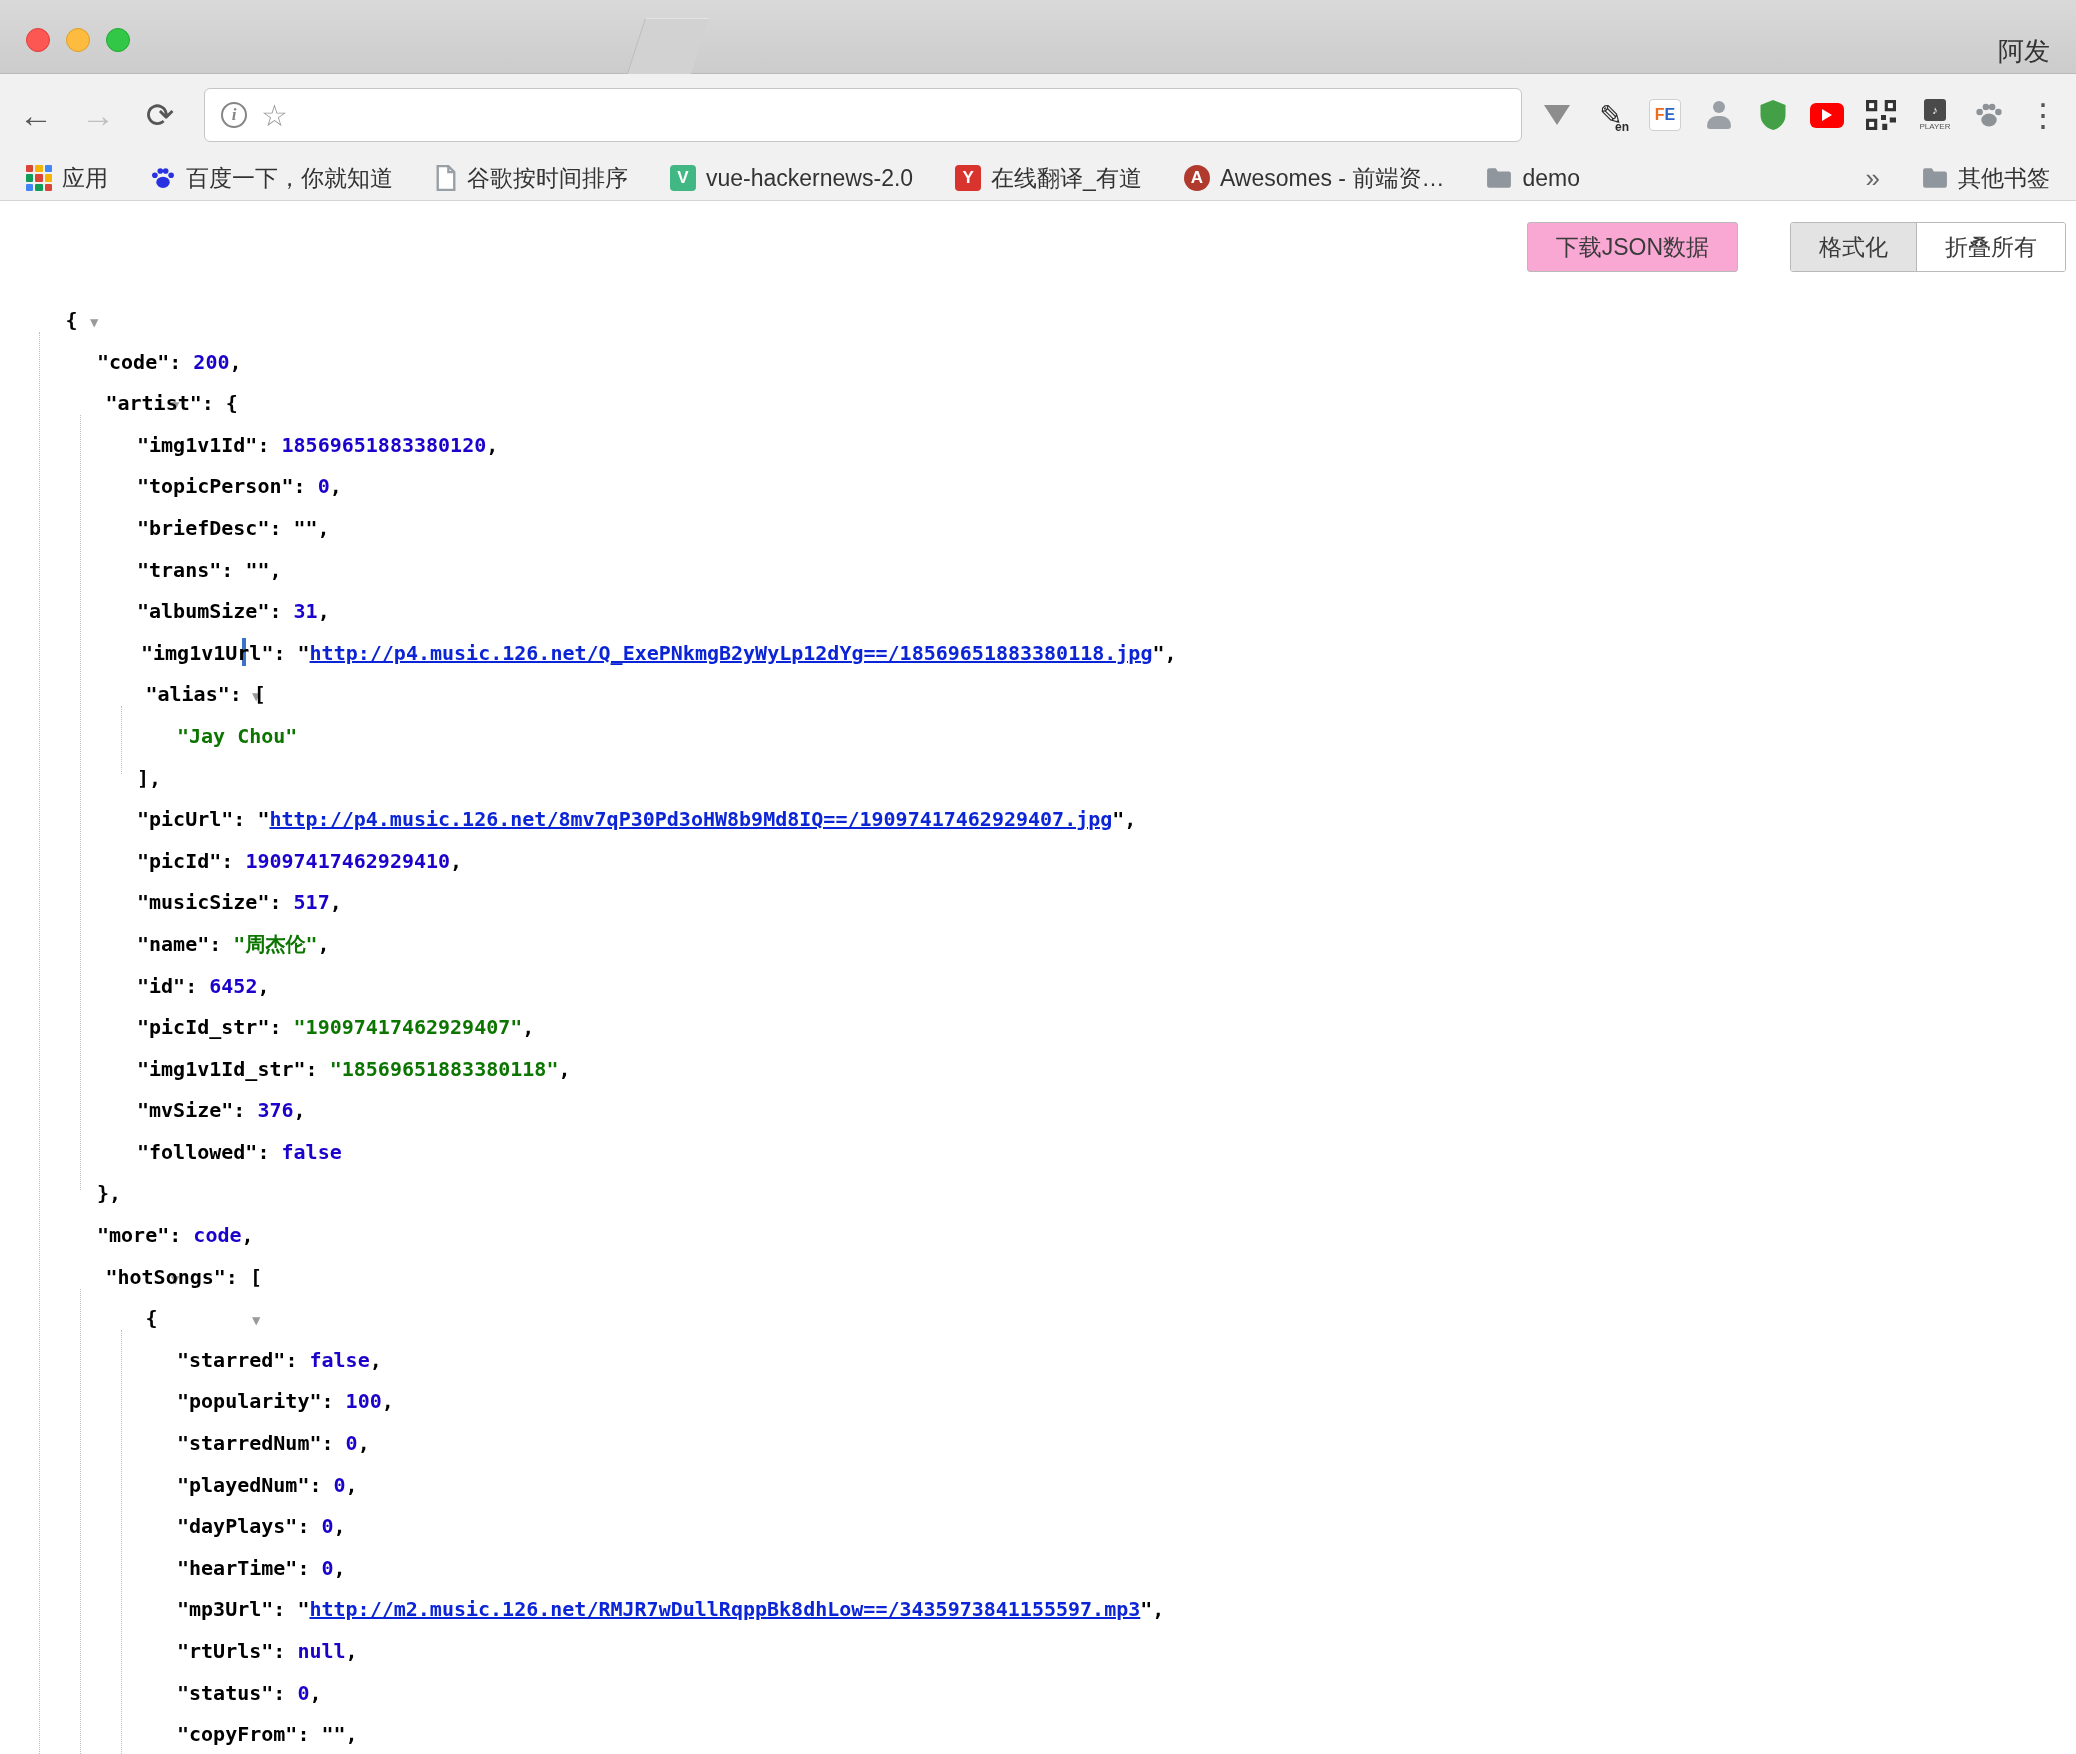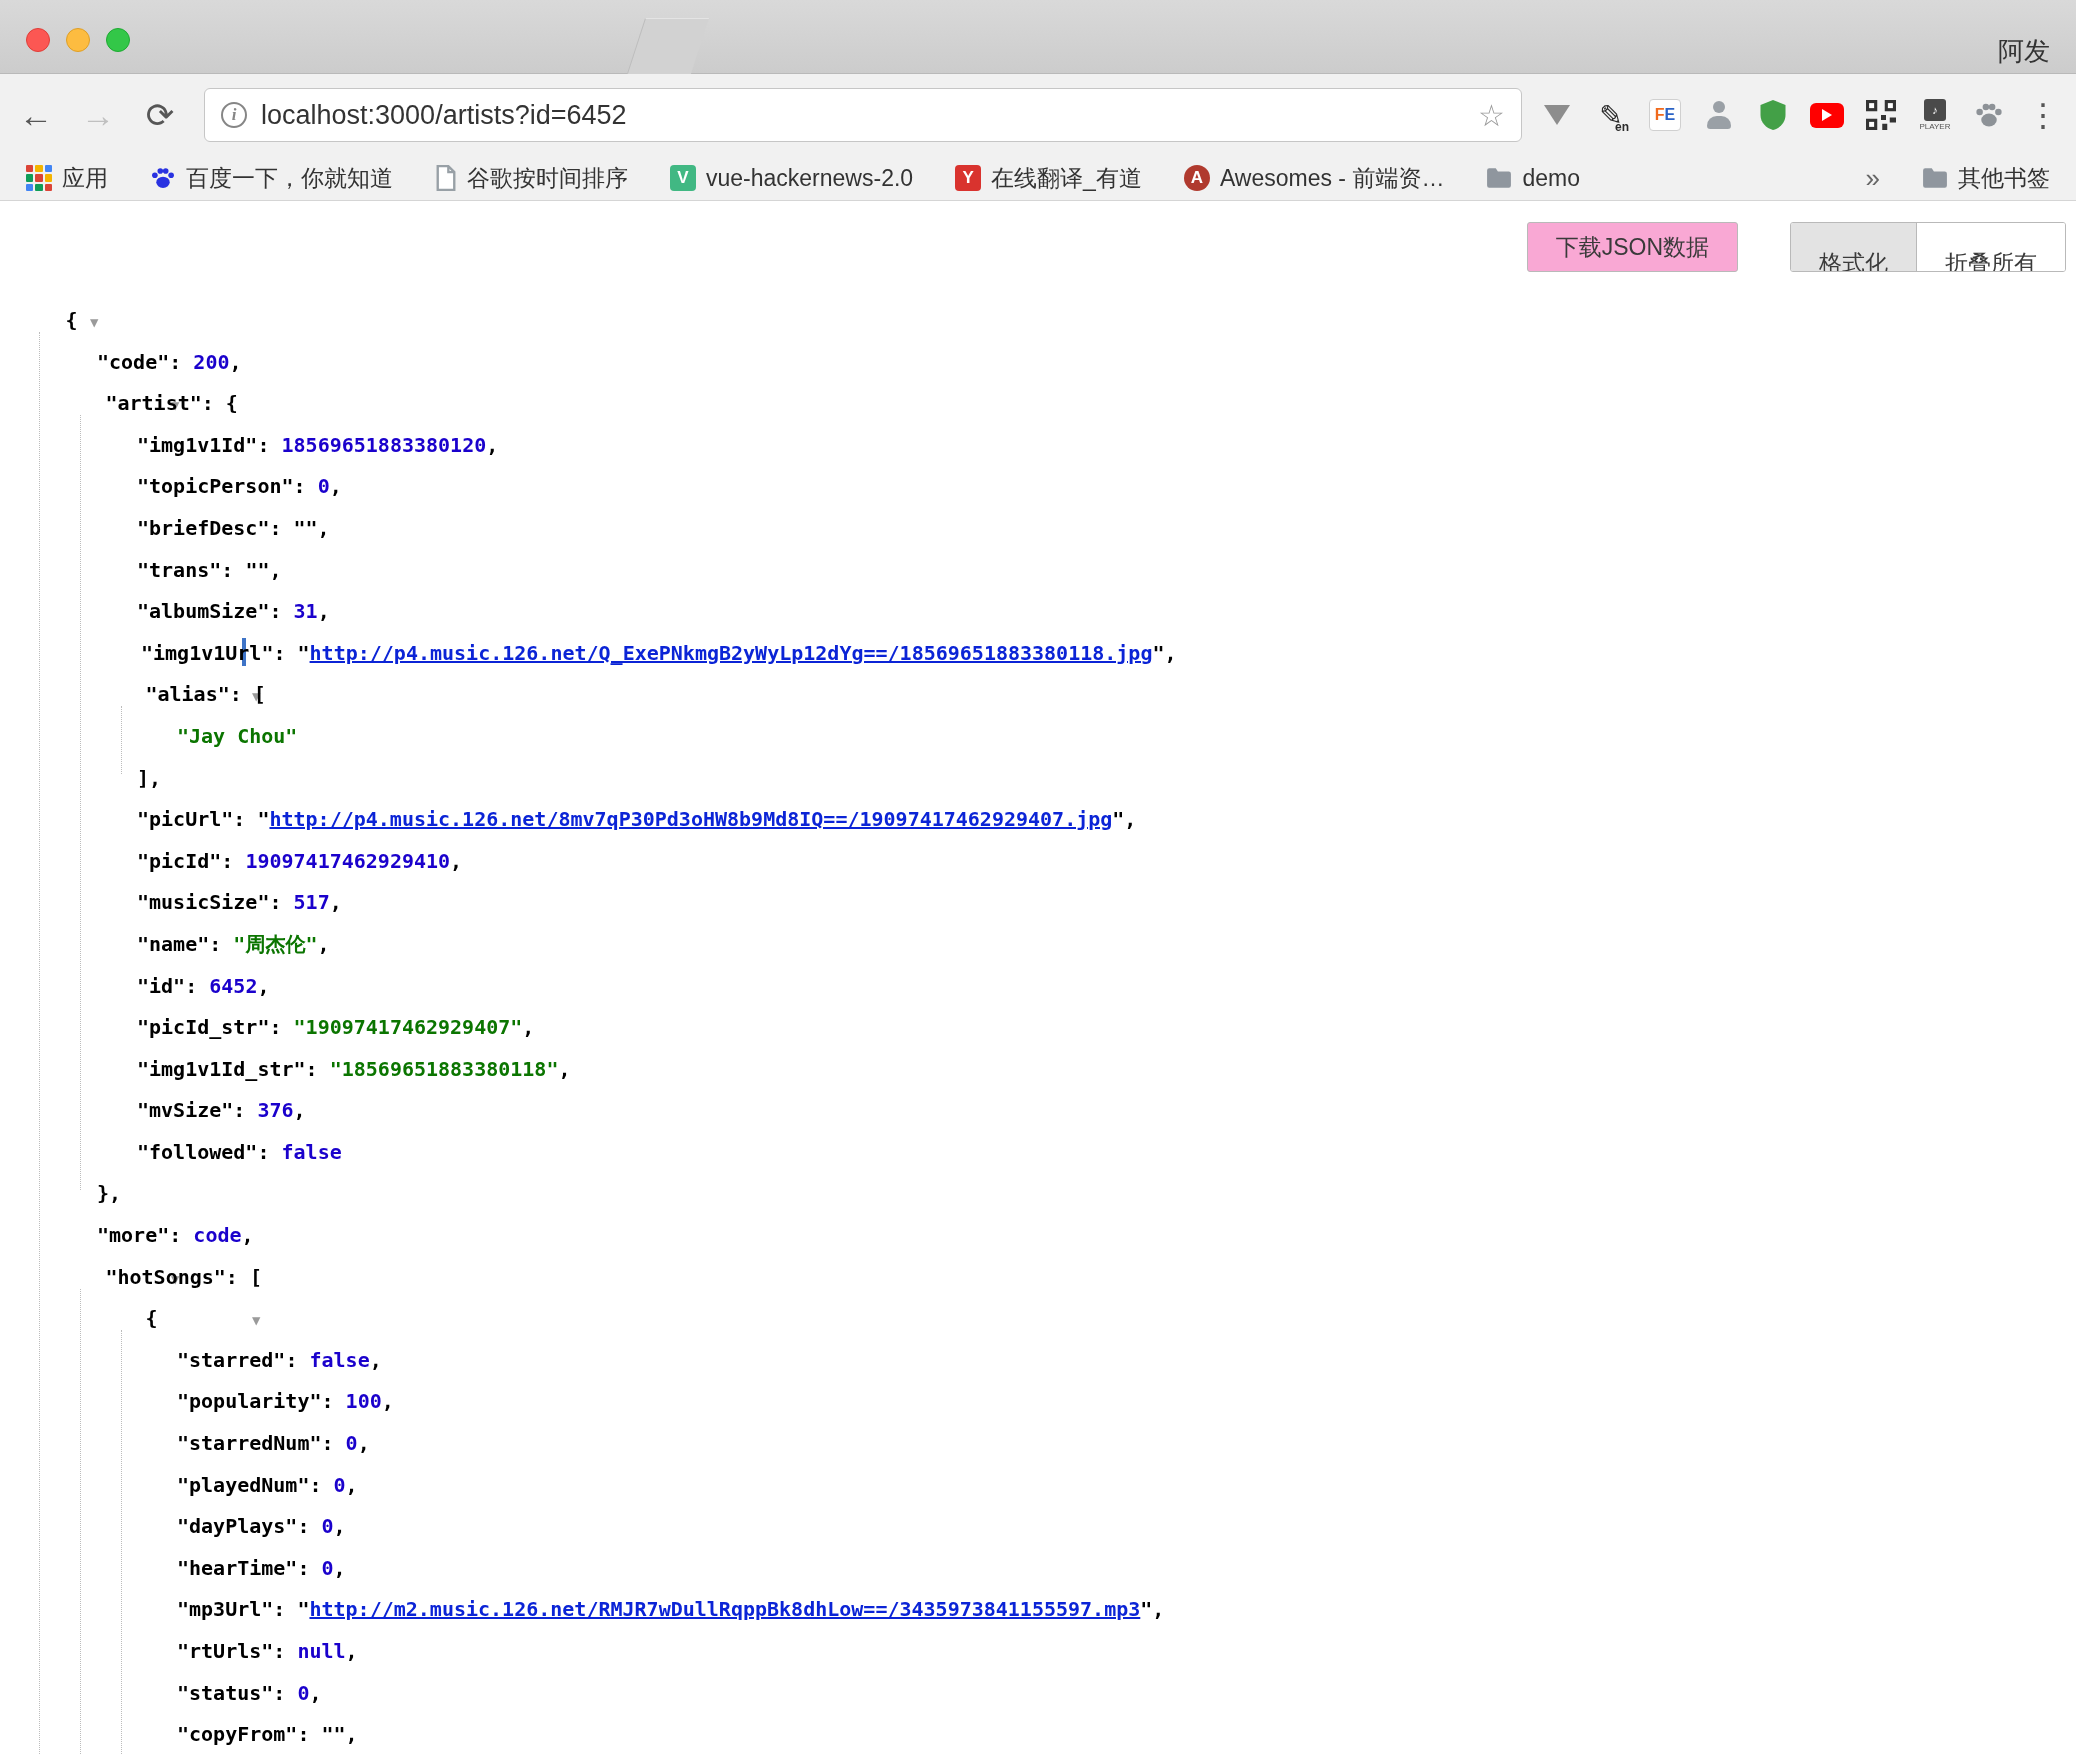--- a/index.html
+++ b/index.html
@@ -92,21 +92,21 @@
   .aw-bg { background:#b03a2e; border-radius:50%; }
   .fold-svg, .doc-svg, .paw-svg, .shield-svg, .qr-svg { display:block; }
 
   
   .content { position:relative; height:1552px; background:#fff; }
   .actions { position:absolute; top:21px; right:10px; display:flex; gap:52px; }
   .btn { height:50px; padding:0 28px; background:#f9a8d4; border:1px solid #b9b9b9;
          border-radius:3px; font-size:23px; color:#3a3a3a; line-height:48px; }
   .btn-group { display:flex; border:1px solid #b9b9b9; border-radius:3px;
                overflow:hidden; height:50px; }
-  .btn-seg { padding:16px 28px; font-size:23px; color:#3a3a3a; line-height:48px;
+  .btn-seg { padding:0 28px; font-size:23px; color:#3a3a3a; line-height:48px;
              background:#fff; }
   .btn-seg.active { background:#e3e3e3; border-right:1px solid #b9b9b9; }
 
   
   #json-lines { position:absolute; top:99px; left:0; right:0; bottom:0;
                 font-family:"DejaVu Sans Mono", monospace; font-weight:bold;
                 font-size:20px; }
   .jline { position:relative; height:41.6px; line-height:41.6px; white-space:pre; }
   .jline span, .jline a { position:relative; z-index:1; }
   .hlbox { position:absolute; left:105px; right:16px; top:-1px; bottom:-1px;
@@ -130,21 +130,20 @@
   <div class="tab-stub"></div>
   <span class="profile-name">阿发</span>
 </div>
 
 <div class="toolbar">
   <span class="nav">←</span>
   <span class="nav disabled">→</span>
   <span class="nav">⟳</span>
   <div class="urlbox">
     <span class="info-icon">i</span>
-    <span class="url-text">localhost:3000/artists?id=6452</span>
     <span class="star-icon">☆</span>
   </div>
   <div class="ext-icons">
     <span class="ext">
         <span class="tri-down"></span>
       </span>
     <span class="ext">
       <span class="pen-glyph">✎</span>
       <span class="pen-sub">en</span>
     </span>

